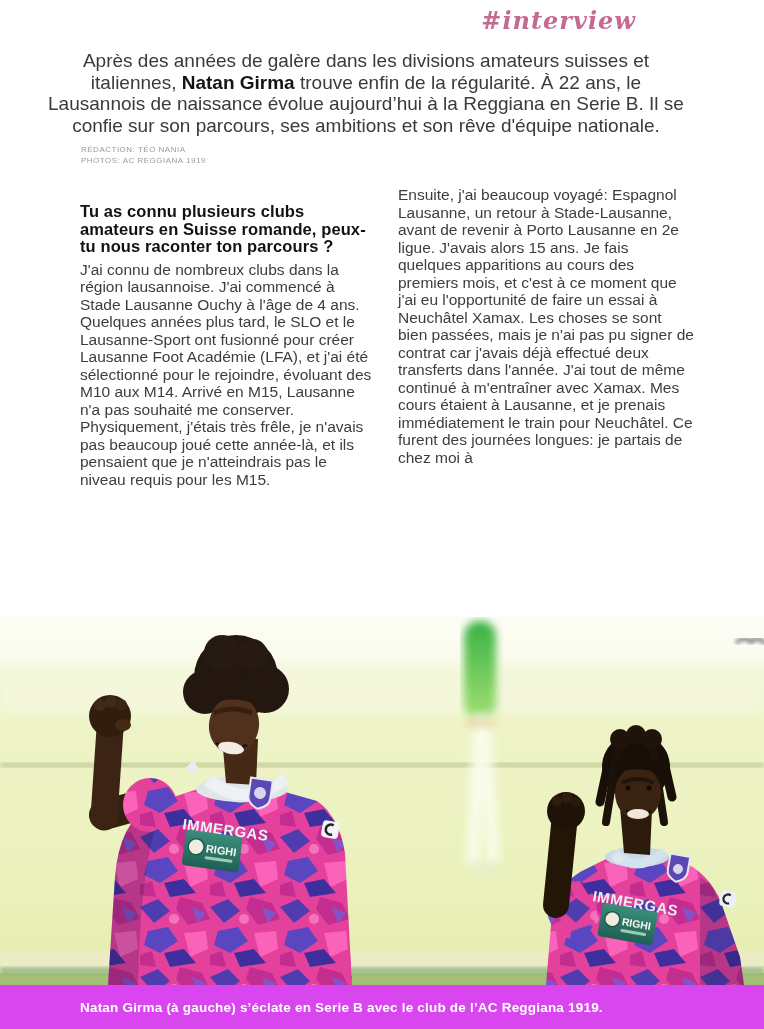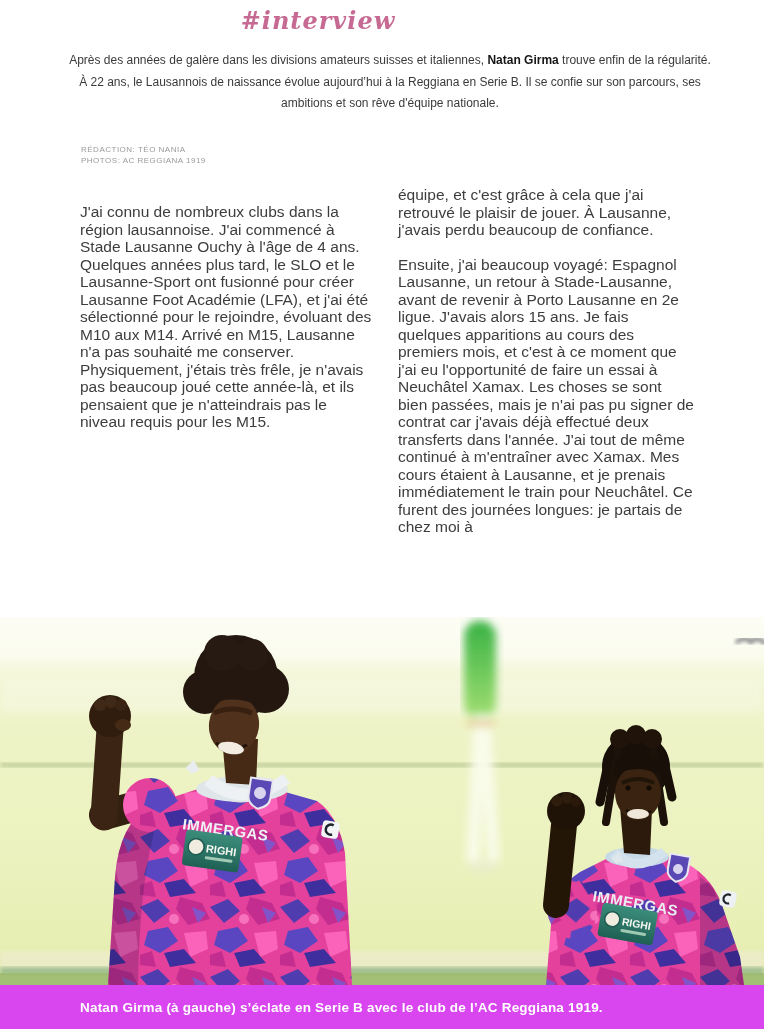--- a/index.html
+++ b/index.html
@@ -2,27 +2,27 @@
 <html><head>
 <meta charset="utf-8">
 <style>
   * { margin:0; padding:0; box-sizing:border-box; }
   html,body { background:#ffffff; }
   body {
     width:764px; height:1029px; position:relative; overflow:hidden;
     font-family:"Liberation Sans", sans-serif; color:#3f3f3f;
   }
   .hashtag-title {
-    position:absolute; top:6px; left:0; width:636px; text-align:center;
+    position:absolute; top:6px; left:0; width:636px; text-align:right;
     font-family:"DejaVu Serif", serif; font-style:italic; font-weight:bold;
     font-size:24px; letter-spacing:1px; color:#c76a93;
   }
   .intro {
-    position:absolute; top:50px; left:68px; width:644px; text-align:center;
-    font-size:12px; line-height:21.5px; color:#3a3a3a;
+    position:absolute; top:50px; left:44px; width:644px; text-align:center;
+    font-size:19px; line-height:21.5px; color:#3a3a3a;
   }
   .intro b { color:#151515; }
   .credits {
     position:absolute; top:144px; left:81px;
     font-size:8px; line-height:11px; letter-spacing:0.5px; color:#9a9a9a;
   }
   .col { position:absolute; width:296px; font-size:15.5px; line-height:17.5px; color:#3d3d3d; }
   .col-left  { left:80px;  top:203px; }
   .col-right { left:398px; top:186px; }
   .question {
@@ -46,25 +46,25 @@
 <div class="hashtag-title">#interview</div>
 
 <div class="intro"><span>Après des années de galère dans les divisions amateurs suisses et italiennes, </span><b>Natan Girma</b><span> trouve enfin de la régularité. À 22 ans, le Lausannois de naissance évolue aujourd’hui à la Reggiana en Serie B. Il se confie sur son parcours, ses ambitions et son rêve d'équipe nationale.</span></div>
 
 <div class="credits">
   <div>RÉDACTION: TÉO NANIA</div>
   <div>PHOTOS: AC REGGIANA 1919</div>
 </div>
 
 <div class="col col-left">
+  <div class="question">Tu as connu plusieurs clubs amateurs en Suisse romande, peux-tu nous raconter ton parcours ?</div>
   <p>J'ai connu de nombreux clubs dans la région lausannoise. J'ai commencé à Stade Lausanne Ouchy à l'âge de 4 ans. Quelques années plus tard, le SLO et le Lausanne-Sport ont fusionné pour créer Lausanne Foot Académie (LFA), et j'ai été sélectionné pour le rejoindre, évoluant des M10 aux M14. Arrivé en M15, Lausanne n'a pas souhaité me conserver. Physiquement, j'étais très frêle, je n'avais pas beaucoup joué cette année-là, et ils pensaient que je n'atteindrais pas le niveau requis pour les M15.</p>
 </div>
 
 <div class="col col-right">
-  <p>équipe, et c'est grâce à cela que j'ai retrouvé le plaisir de jouer. À Lausanne, j'avais perdu beaucoup de confiance.</p>
   <p>Ensuite, j'ai beaucoup voyagé: Espagnol Lausanne, un retour à Stade-Lausanne, avant de revenir à Porto Lausanne en 2e ligue. J'avais alors 15 ans. Je fais quelques apparitions au cours des premiers mois, et c'est à ce moment que j'ai eu l'opportunité de faire un essai à Neuchâtel Xamax. Les choses se sont bien passées, mais je n'ai pas pu signer de contrat car j'avais déjà effectué deux transferts dans l'année. J'ai tout de même continué à m'entraîner avec Xamax. Mes cours étaient à Lausanne, et je prenais immédiatement le train pour Neuchâtel. Ce furent des journées longues: je partais de chez moi à</p>
 </div>
 
 <div class="photo-wrap">
 <svg width="764" height="368" viewBox="0 0 764 368">
   <defs>
     <linearGradient id="grass" x1="0" y1="0" x2="0" y2="1">
       <stop offset="0" stop-color="#fdfdf5"></stop>
       <stop offset="0.10" stop-color="#fbfcef"></stop>
       <stop offset="0.17" stop-color="#f1f5d2"></stop>

